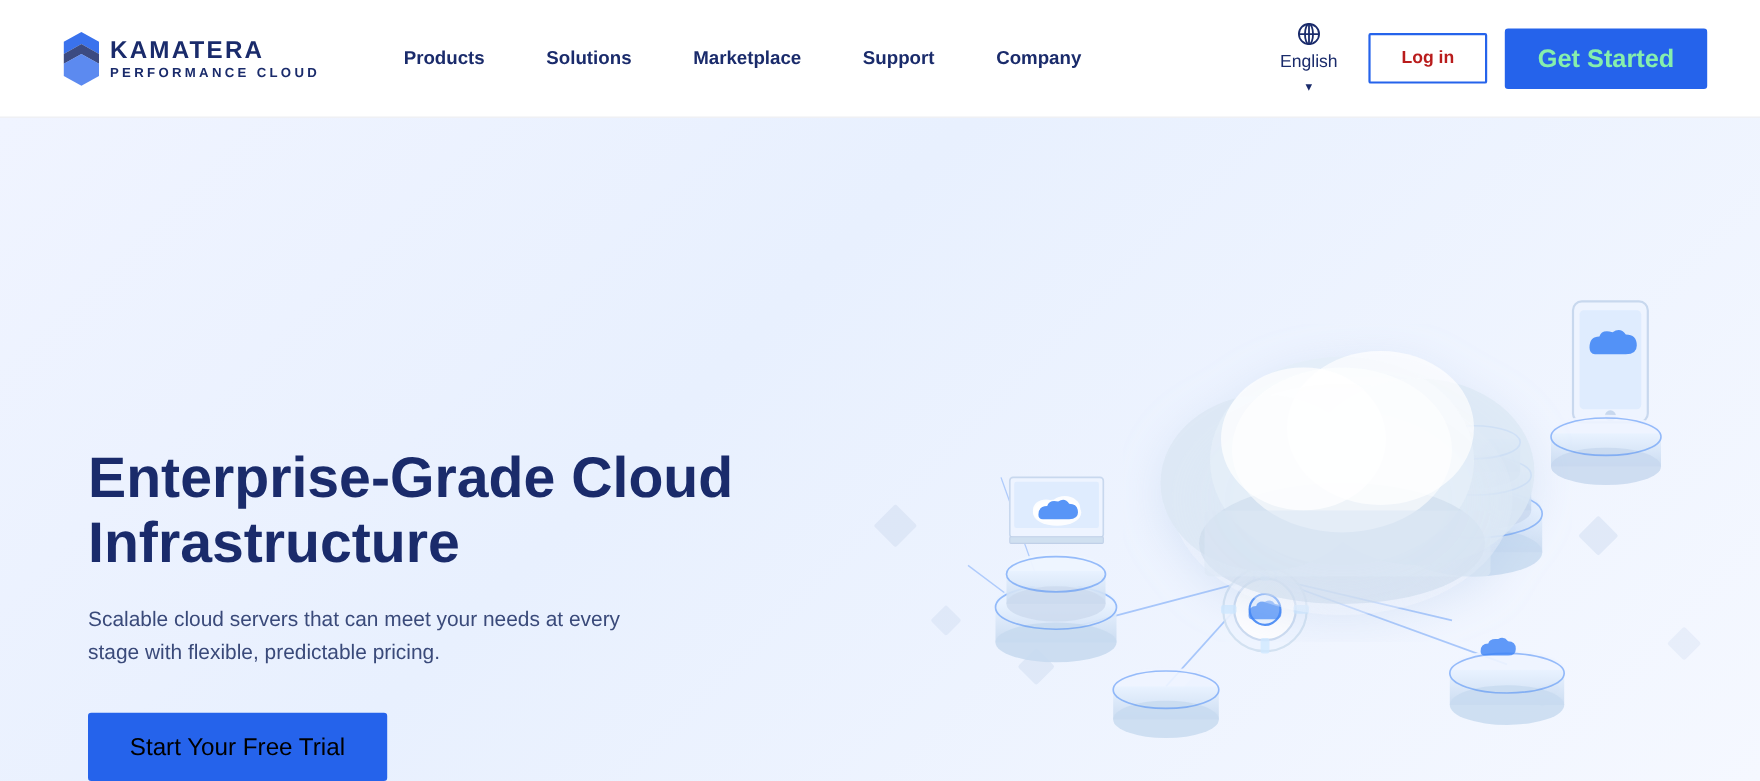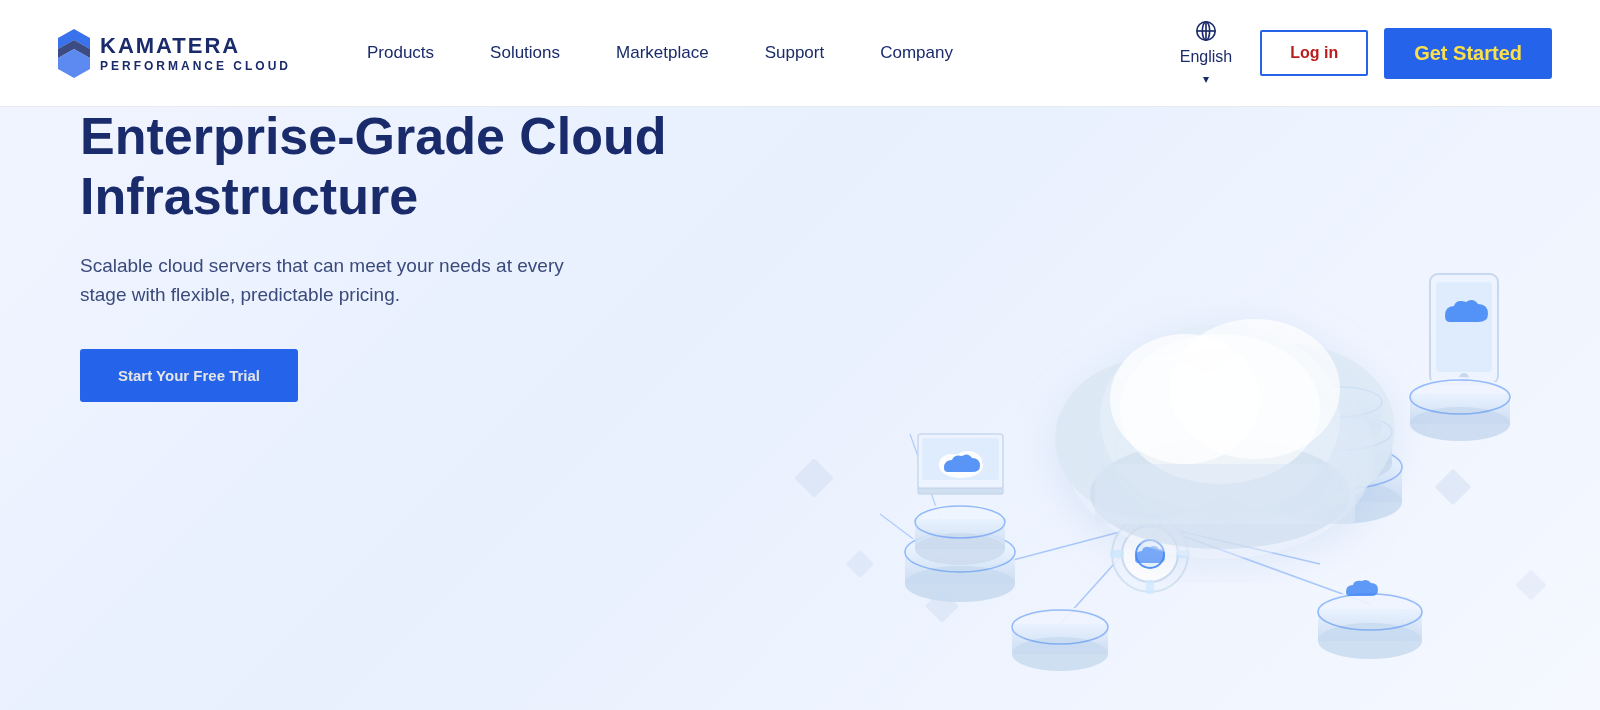--- a/index.html
+++ b/index.html
@@ -43,21 +43,21 @@
       letter-spacing: 3px;
     }
     .nav-links {
       display: flex;
       align-items: center;
       gap: 0;
       flex: 1;
     }
     .nav-link {
       font-size: 17px;
-      font-weight: 400;
+      font-weight: 700;
       color: #1a2b6b;
       text-decoration: none;
       padding: 0 28px;
       cursor: pointer;
       height: 107px;
       display: flex;
       align-items: center;
     }
     .nav-right {
       display: flex;
@@ -87,35 +87,35 @@
       color: #b91c1c;
       background: transparent;
       padding: 12px 28px;
       font-size: 16px;
       font-weight: 600;
       cursor: pointer;
       border-radius: 2px;
     }
     .btn-get-started {
       background: #2563eb;
-      color: #fde047;
+      color: #86efac;
       border: none;
       padding: 14px 30px;
-      font-size: 20px;
+      font-size: 23px;
       font-weight: 700;
       cursor: pointer;
       border-radius: 3px;
     }
 
     
     .hero {
       background: linear-gradient(135deg, #f0f4ff 0%, #e8f0fe 40%, #f5f8ff 100%);
       height: 603px;
       display: flex;
-      align-items: flex-start;
+      align-items: flex-end;
       padding: 0 80px;
       position: relative;
       overflow: hidden;
     }
     .hero-content {
       max-width: 620px;
       z-index: 2;
     }
     .hero-title {
       font-size: 52px;
@@ -126,25 +126,25 @@
     }
     .hero-subtitle {
       font-size: 19px;
       color: #3a4a7a;
       line-height: 1.55;
       margin-bottom: 40px;
       max-width: 520px;
     }
     .btn-trial {
       background: #2563eb;
-      color: #e5e5e5;
+      color: #000000;
       border: none;
       padding: 18px 38px;
-      font-size: 15px;
-      font-weight: 700;
+      font-size: 22px;
+      font-weight: 400;
       cursor: pointer;
       border-radius: 3px;
       display: inline-block;
     }
 
     
     .illustration-container {
       position: absolute;
       right: 40px;
       top: 50%;

